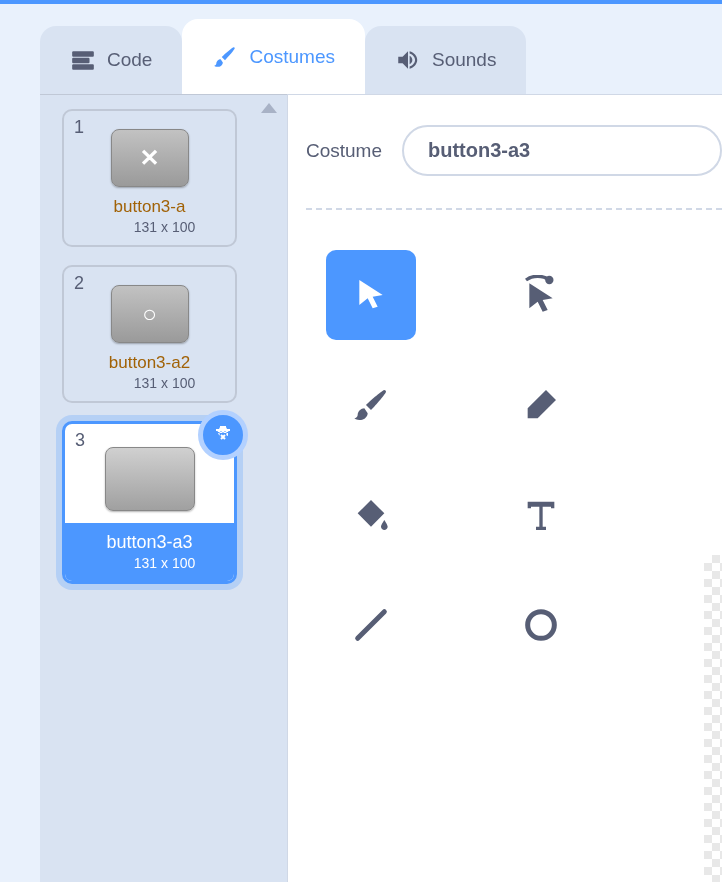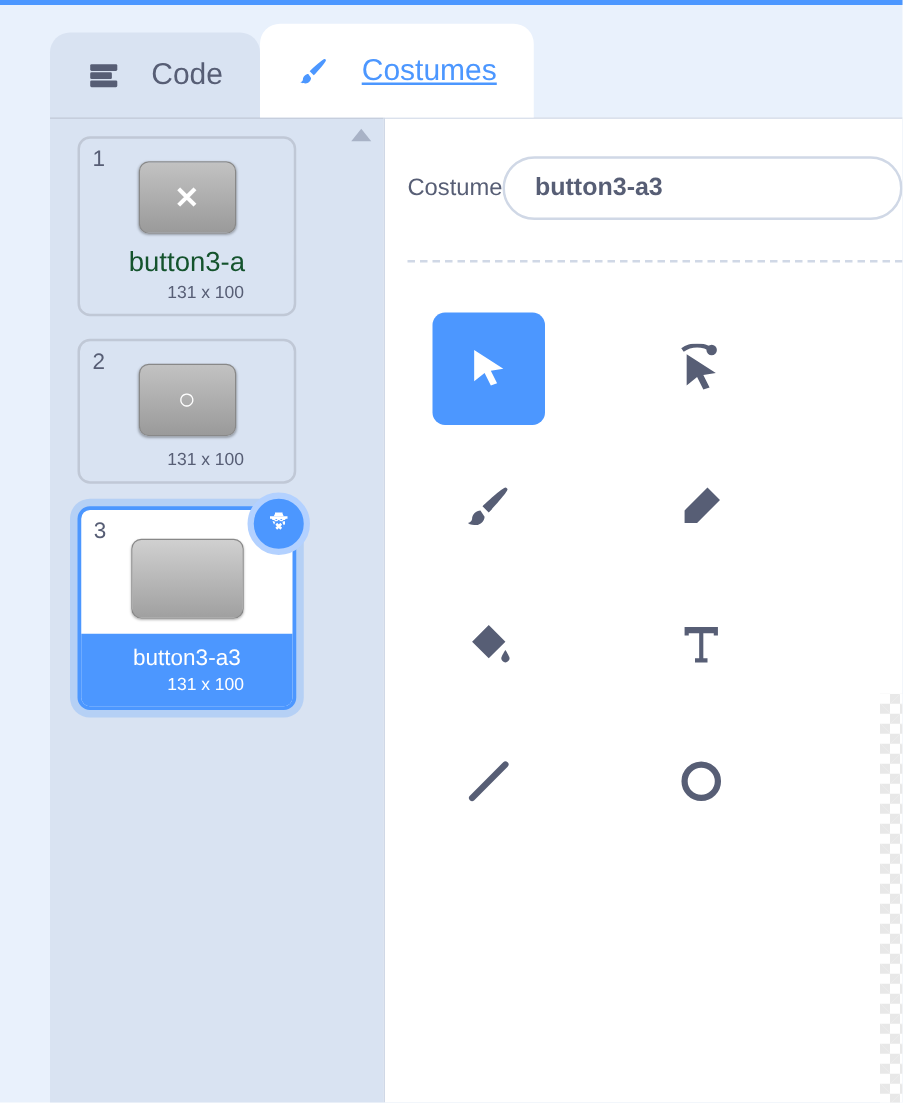--- a/index.html
+++ b/index.html
@@ -21,36 +21,35 @@
   .tabs {
     display: flex;
     margin-top: 15px;
     height: 75px;
     align-items: flex-end;
   }
   .tab {
     display: flex;
     align-items: center;
     justify-content: center;
-    gap: 25px;
+    gap: 11px;
     padding: 0 30px;
     height: 68px;
     border-radius: 16px 16px 0 0;
-    font-size: 24px;
+    font-size: 19px;
     color: #575e75;
     cursor: pointer;
     background: #d9e3f2;
     position: relative;
   }
   .tab.active {
     background: #ffffff;
     color: #4c97ff;
     height: 75px;
     z-index: 2;
-    text-decoration: underline;
   }
   .tab .icon { width: 26px; height: 26px; display: inline-flex; align-items: center; justify-content: center; }
   .tab.active .icon svg { fill: #4c97ff; }
   .tab .icon svg { fill: #575e75; }
 
   
   .main {
     display: flex;
     flex: 1;
     background: #d9e3f2;
@@ -97,21 +96,21 @@
   .costume-item .thumb {
     width: 78px; height: 58px;
     margin: 12px auto 10px;
     border-radius: 8px;
     background: linear-gradient(#c2c2c2,#9a9a9a);
     border: 1px solid #888;
     display: flex; align-items:center; justify-content:center;
     color: #fff; font-size: 24px; font-weight:bold;
     box-shadow: 0 1px 2px rgba(0,0,0,0.3);
   }
-  .costume-item .name { font-size: 22px; color: #14532d; }
+  .costume-item .name { font-size: 17px; color: #a16207; }
   .costume-item .dims { font-size: 14px; color: #575e75; margin-top: 2px; margin-left: 30px; }
 
   .costume-item.selected {
     border: 3px solid #4c97ff;
     background: #ffffff;
     padding: 5px 0 0 0;
     box-shadow: 0 0 0 6px rgba(76,151,255,0.25);
   }
   .costume-item.selected .thumb {
     background: linear-gradient(#d0d0d0,#a0a0a0);
@@ -143,21 +142,21 @@
 
   
   .editor {
     flex: 1;
     background: #ffffff;
     padding: 30px 0 0 18px;
     border-left: 1px solid #d0d8e6;
     border-top: 1px solid #d0d8e6;
   }
   .row {
-    display: flex; align-items: center; 
+    display: flex; align-items: center; gap: 20px;
     margin-bottom: 32px;
   }
   .label { font-size: 19px; color: #575e75; }
   .name-input {
     padding: 12px 24px;
     border: 2px solid #d0d8e6;
     border-radius: 30px;
     font-size: 20px;
     font-weight: bold;
     color: #575e75;
@@ -231,37 +230,46 @@
       <span>Code</span>
     </div>
     <div class="tab active">
       <span class="icon">
         <svg viewBox="0 0 24 24">
             <path d="M20 3c-1 0-8 6-11 9l3 3c3-3 9-10 9-11 0-.5-.5-1-1-1zM8 14c-2 0-4 2-4 4 0 1-1 2-2 2 1 1 3 1 4 1 2 0 4-2 4-4l-2-3z"></path>
           </svg>
       </span>
       <span>Costumes</span>
     </div>
+    <div class="tab">
+      <span class="icon">
+        <svg viewBox="0 0 24 24">
+            <path d="M3 9v6h4l5 5V4L7 9H3zm13 3c0-1.8-1-3.3-2.5-4v8c1.5-.7 2.5-2.2 2.5-4zm-2.5-8v2c3 .9 5 3.7 5 6s-2 5.1-5 6v2c4-.9 7-4.5 7-8s-3-7.1-7-8z"></path>
+          </svg>
+      </span>
+      <span>Sounds</span>
+    </div>
   </div>
 
   <div class="main">
     <div class="sidebar">
       <div class="scroll-triangle"></div>
       <div class="costume-list">
 
         <div class="costume-item">
           <span class="num">1</span>
           <div class="thumb">✕</div>
           <div class="name">button3-a</div>
           <div class="dims">131 x 100</div>
         </div>
 
         <div class="costume-item">
           <span class="num">2</span>
           <div class="thumb">○</div>
+          <div class="name">button3-a2</div>
           <div class="dims">131 x 100</div>
         </div>
 
         <div class="costume-item selected">
           <div class="delete-badge">
             <svg viewBox="0 0 24 24">
                 <path d="M6 7h12l-1 2H7L6 7zm3-3h6l1 2H8l1-2zM7 10h10v2c0 1-1 1-1 1l-7 0s-1 0-1-1l-1-2zm3 2 l-2 2 2 2 2-2 2 2 2-2-2-2 2-2-2-2-2 2-2-2-2 2 2 2z" fill="#fff"></path>
                 <path d="M5 6h14v2H5z"></path>
                 <path d="M9 3h6v2H9z"></path>
                 <circle cx="12" cy="14" r="4" fill="#4c97ff"></circle>

